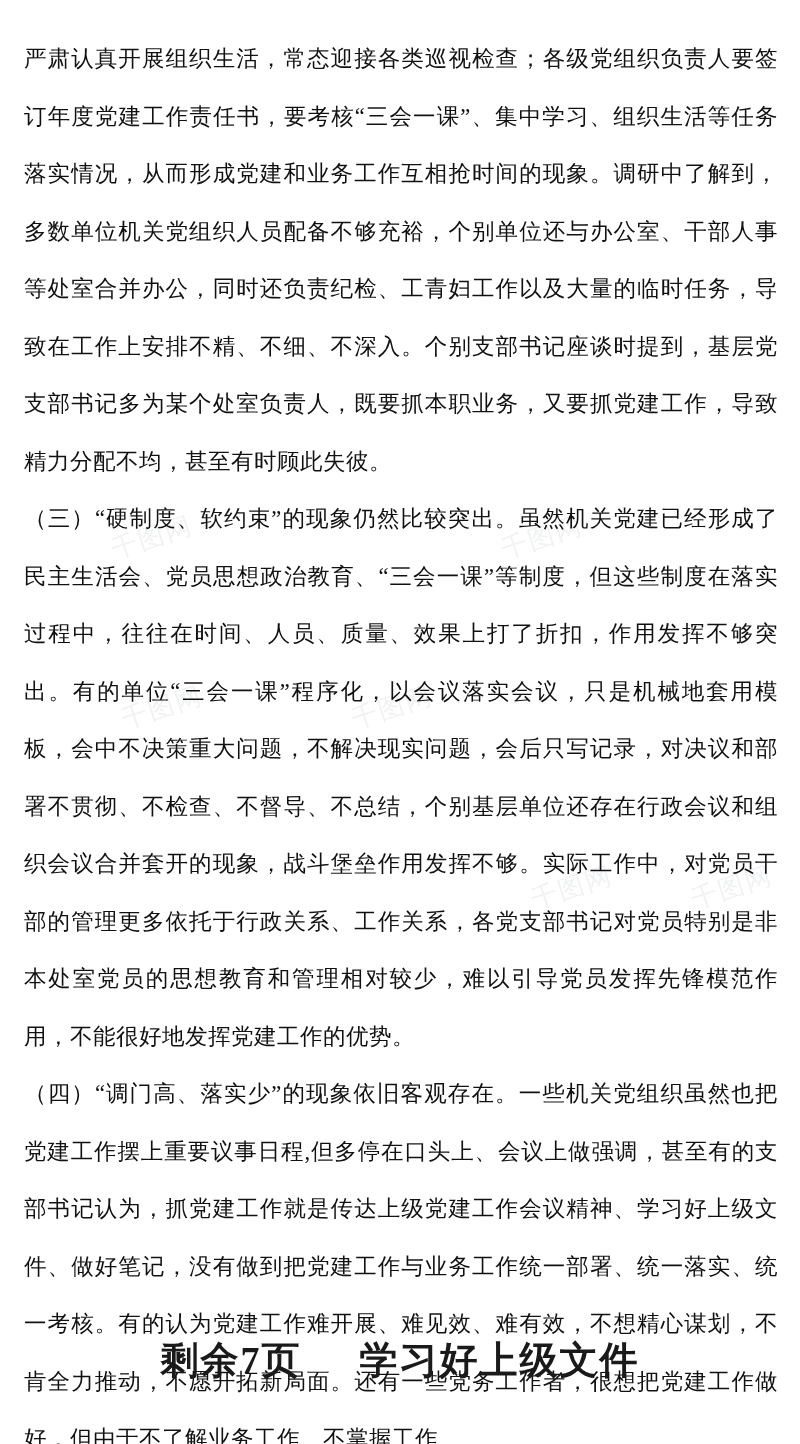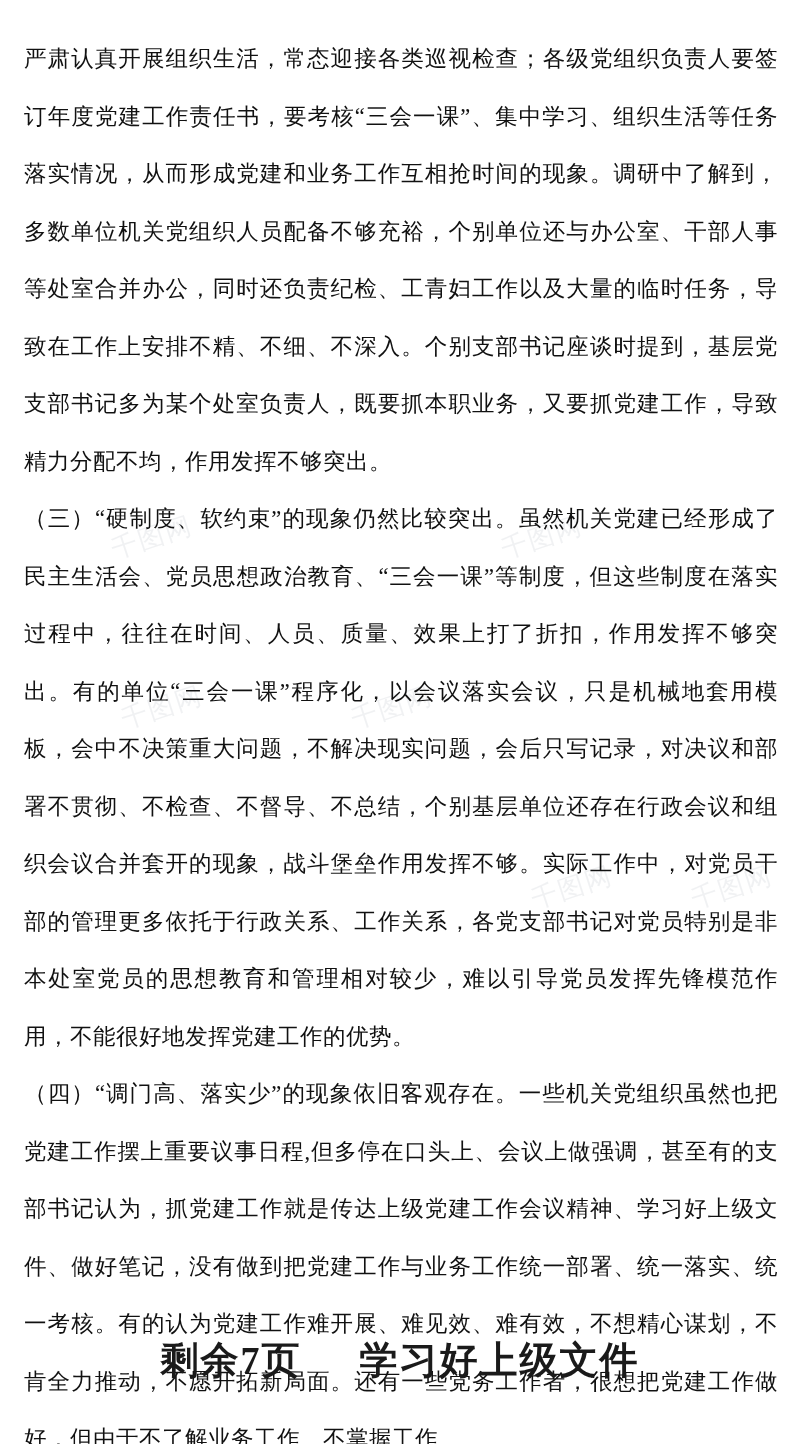--- a/index.html
+++ b/index.html
@@ -74,21 +74,21 @@
   <div class="watermark-layer">
     <div class="wm" style="left:110px; top:520px;">千图网</div>
     <div class="wm" style="left:500px; top:520px;">千图网</div>
     <div class="wm" style="left:120px; top:690px;">千图网</div>
     <div class="wm" style="left:350px; top:690px;">千图网</div>
     <div class="wm" style="left:530px; top:870px;">千图网</div>
     <div class="wm" style="left:690px; top:870px;">千图网</div>
   </div>
 
   <div class="content">
-    <p>严肃认真开展组织生活，常态迎接各类巡视检查；各级党组织负责人要签订年度党建工作责任书，要考核“三会一课”、集中学习、组织生活等任务落实情况，从而形成党建和业务工作互相抢时间的现象。调研中了解到，多数单位机关党组织人员配备不够充裕，个别单位还与办公室、干部人事等处室合并办公，同时还负责纪检、工青妇工作以及大量的临时任务，导致在工作上安排不精、不细、不深入。个别支部书记座谈时提到，基层党支部书记多为某个处室负责人，既要抓本职业务，又要抓党建工作，导致精力分配不均，作用发挥不够突出。</p>
+    <p>严肃认真开展组织生活，常态迎接各类巡视检查；各级党组织负责人要签订年度党建工作责任书，要考核“三会一课”、集中学习、组织生活等任务落实情况，从而形成党建和业务工作互相抢时间的现象。调研中了解到，多数单位机关党组织人员配备不够充裕，个别单位还与办公室、干部人事等处室合并办公，同时还负责纪检、工青妇工作以及大量的临时任务，导致在工作上安排不精、不细、不深入。个别支部书记座谈时提到，基层党支部书记多为某个处室负责人，既要抓本职业务，又要抓党建工作，导致精力分配不均，甚至有时顾此失彼。</p>
     <p>（三）“硬制度、软约束”的现象仍然比较突出。虽然机关党建已经形成了民主生活会、党员思想政治教育、“三会一课”等制度，但这些制度在落实过程中，往往在时间、人员、质量、效果上打了折扣，作用发挥不够突出。有的单位“三会一课”程序化，以会议落实会议，只是机械地套用模板，会中不决策重大问题，不解决现实问题，会后只写记录，对决议和部署不贯彻、不检查、不督导、不总结，个别基层单位还存在行政会议和组织会议合并套开的现象，战斗堡垒作用发挥不够。实际工作中，对党员干部的管理更多依托于行政关系、工作关系，各党支部书记对党员特别是非本处室党员的思想教育和管理相对较少，难以引导党员发挥先锋模范作用，不能很好地发挥党建工作的优势。</p>
     <p>（四）“调门高、落实少”的现象依旧客观存在。一些机关党组织虽然也把党建工作摆上重要议事日程,但多停在口头上、会议上做强调，甚至有的支部书记认为，抓党建工作就是传达上级党建工作会议精神、学习好上级文件、做好笔记，没有做到把党建工作与业务工作统一部署、统一落实、统一考核。有的认为党建工作难开展、难见效、难有效，不想精心谋划，不肯全力推动，不愿开拓新局面。还有一些党务工作者，很想把党建工作做好，但由于不了解业务工作、不掌握工作</p>
   </div>
 
   <div class="footer">
     <span>剩余7页</span>
     <span>学习好上级文件</span>
   </div>
 
 </div>

